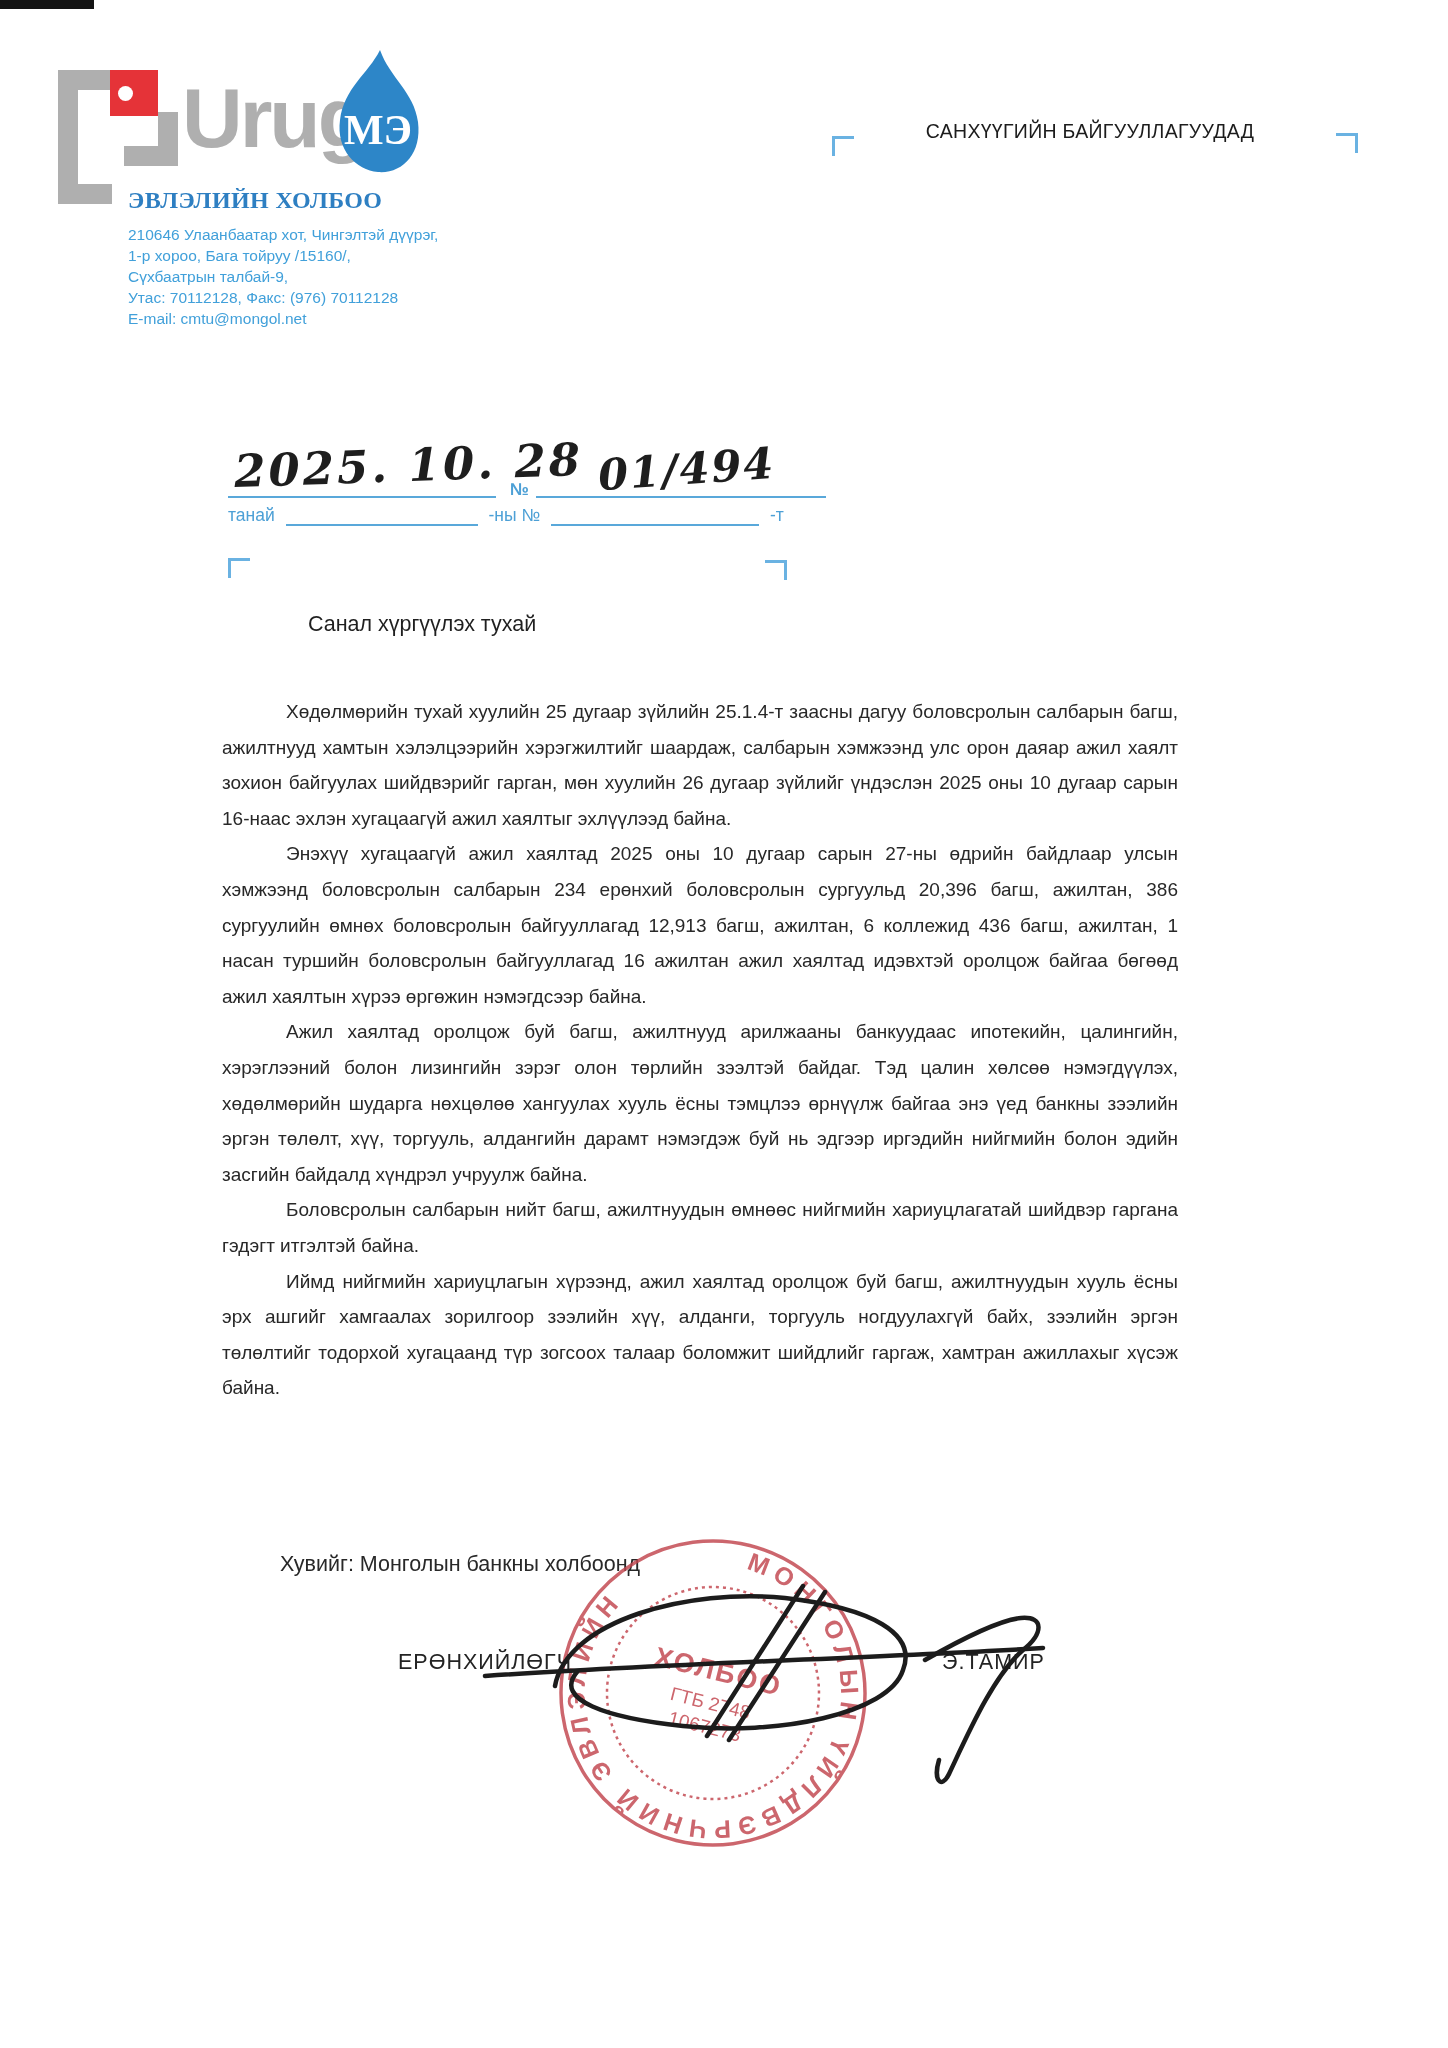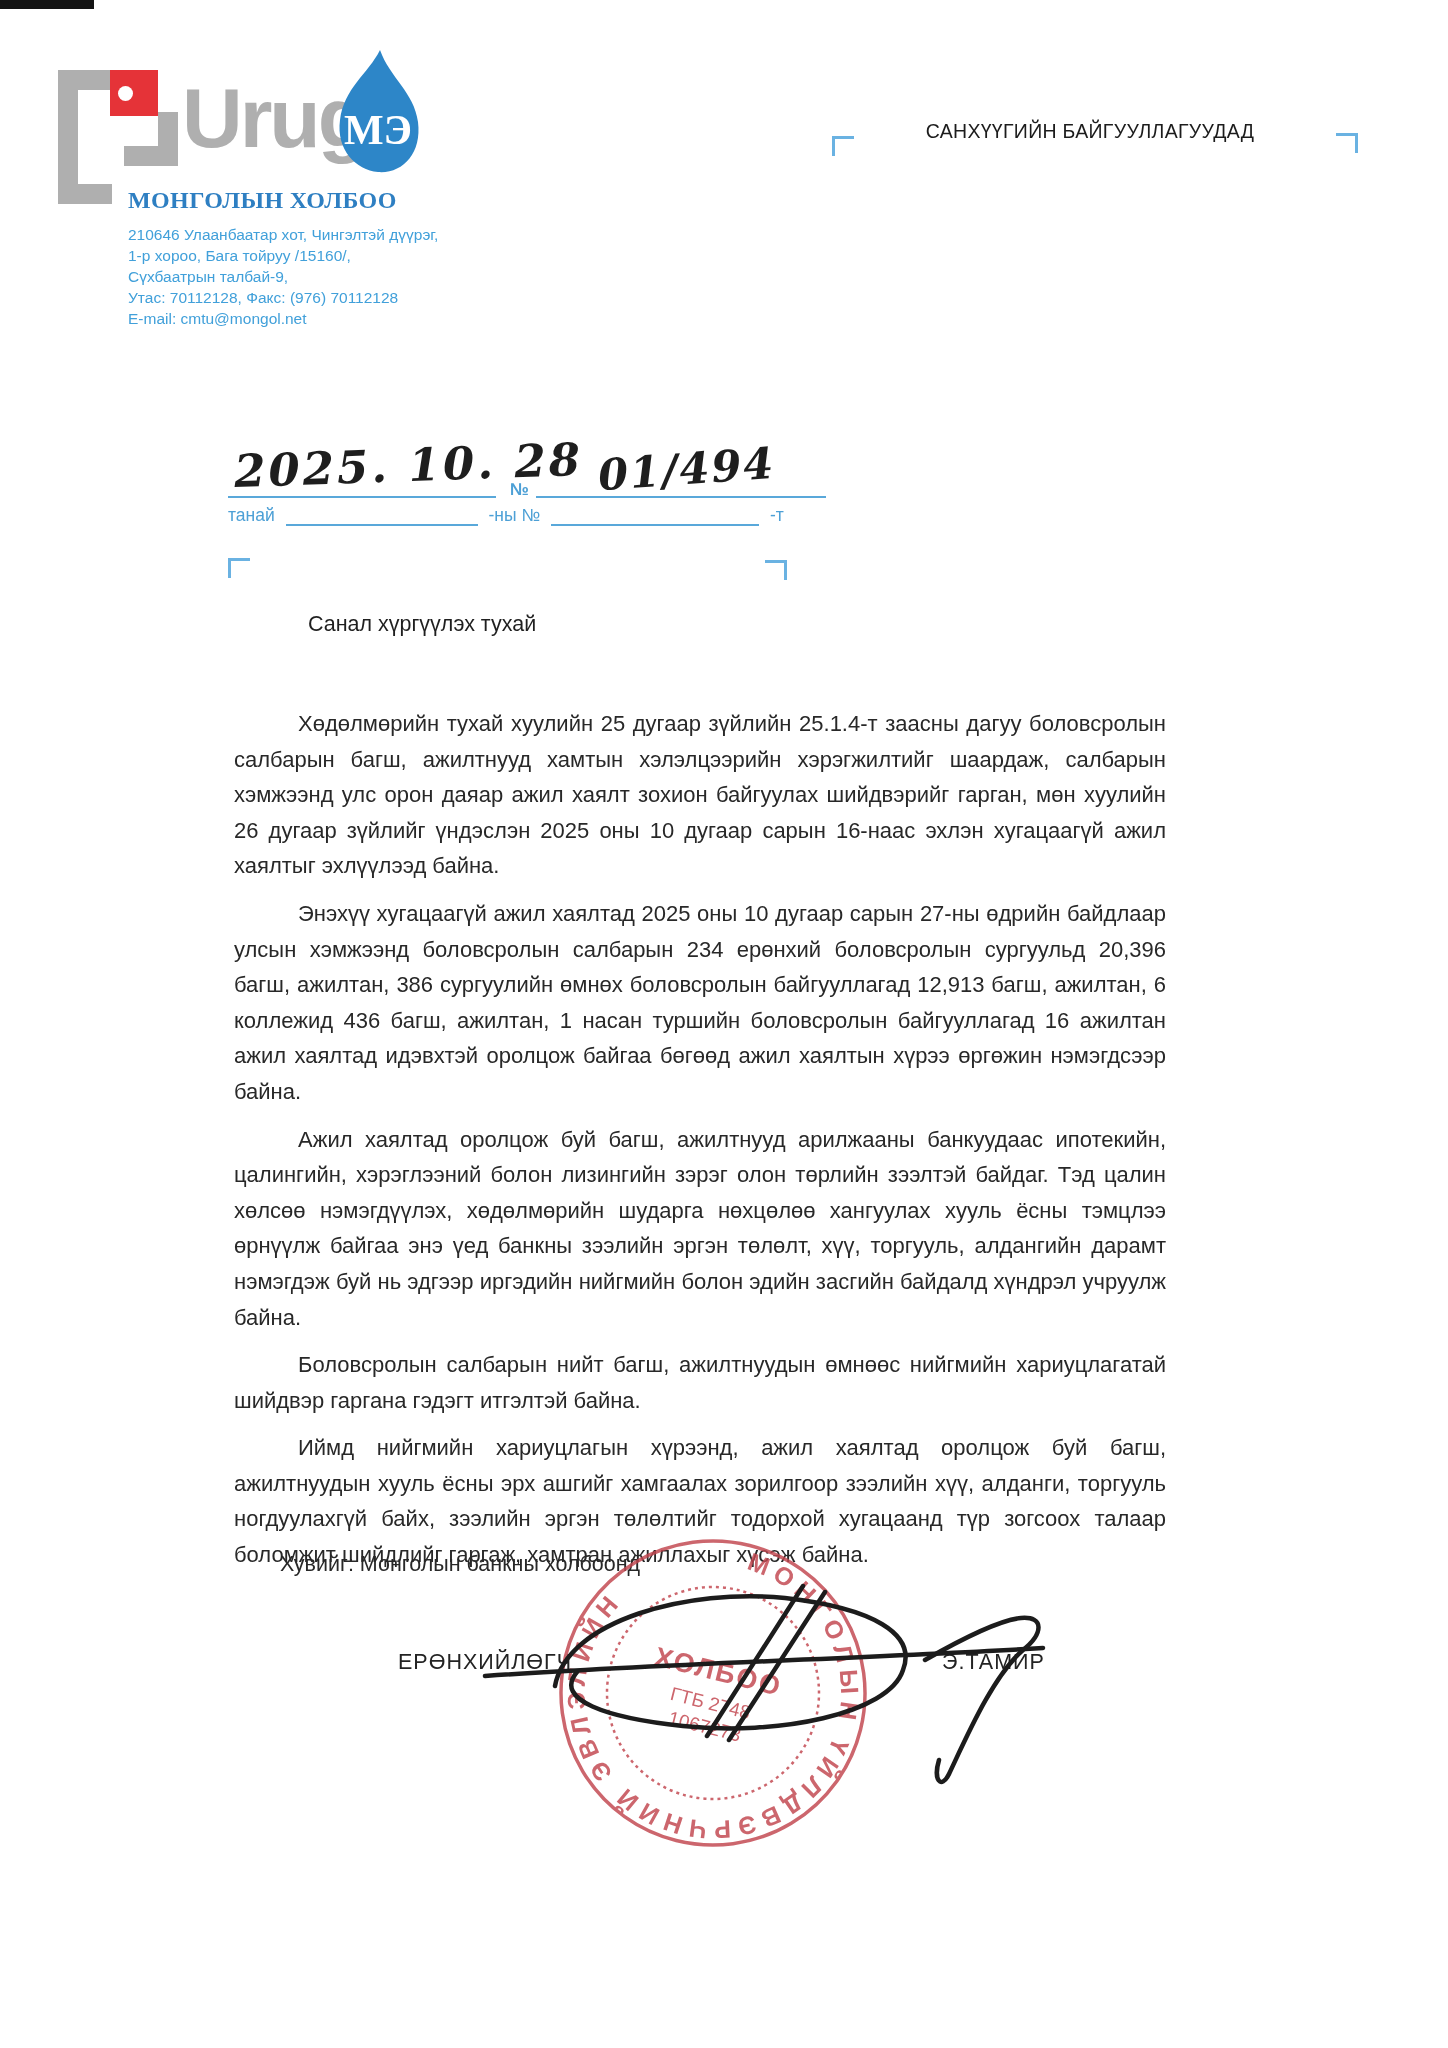--- a/index.html
+++ b/index.html
@@ -48,21 +48,21 @@
   .num-ul{position:absolute;left:308px;bottom:0;width:290px;}
   .handwriting{font-family:"DejaVu Serif",serif;font-style:italic;font-weight:bold;color:#1e1e1e;}
   .hw-date{position:absolute;left:6px;bottom:6px;font-size:45px;transform:rotate(-2deg);letter-spacing:3px;white-space:nowrap;}
   .hw-num{position:absolute;left:370px;bottom:4px;font-size:43px;transform:rotate(-4deg);letter-spacing:2px;white-space:nowrap;}
   .ref-yours{position:absolute;left:228px;top:505px;font-size:17.5px;color:#4da0d6;white-space:nowrap;}
   .ref-yours .uline{margin:0 6px;}
 
   
   .subject{position:absolute;left:308px;top:612px;font-size:21.5px;color:#1f1f1f;}
   .body-block{position:absolute;left:222px;top:694px;width:956px;}
-  .body-block p{margin:12px;font-size:22px;line-height:35.6px;color:#282828;
+  .body-block p{margin:0;font-size:19px;line-height:35.6px;color:#282828;
     text-align:justify;text-indent:64px;}
   .copy-line{position:absolute;left:280px;top:1552px;font-size:21.5px;color:#282828;}
 
   
   .sig-title{position:absolute;left:398px;top:1650px;font-size:21.5px;letter-spacing:1px;color:#232323;}
   .sig-name{position:absolute;left:942px;top:1650px;font-size:21.5px;letter-spacing:1px;color:#232323;}
   .stamp{position:absolute;left:548px;top:1528px;transform:rotate(14deg);opacity:.82;}
   .sig-scrawl{position:absolute;left:455px;top:1568px;}
 </style>
 </head>
@@ -80,21 +80,21 @@
     </div>
     <div class="urug-text">Urug</div>
   </div>
 
   <div class="hdr-center">
     <svg class="flame" width="96" height="128" viewBox="0 0 96 128">
       <path d="M50 2 C38 26 14 40 10 72 C6 102 26 122 48 124 C72 126 92 106 88 74 C84 44 60 30 50 2 Z" fill="#2d86c8"></path>
       <text x="48" y="96" text-anchor="middle" font-family="Liberation Serif,serif" font-weight="bold" font-size="42" fill="#ffffff">МЭ</text>
     </svg>
     <div class="org-name">
-      <div>МОНГОЛЫН ХОЛБОО</div>
+      <div>ЭВЛЭЛИЙН ХОЛБОО</div>
     </div>
     <div class="org-addr">
       <div>210646 Улаанбаатар хот, Чингэлтэй дүүрэг,</div>
       <div>1-р хороо, Бага тойруу /15160/,</div>
       <div>Сүхбаатрын талбай-9,</div>
       <div>Утас: 70112128, Факс: (976) 70112128</div>
       <div>E-mail: cmtu@mongol.net</div>
     </div>
   </div>
 

